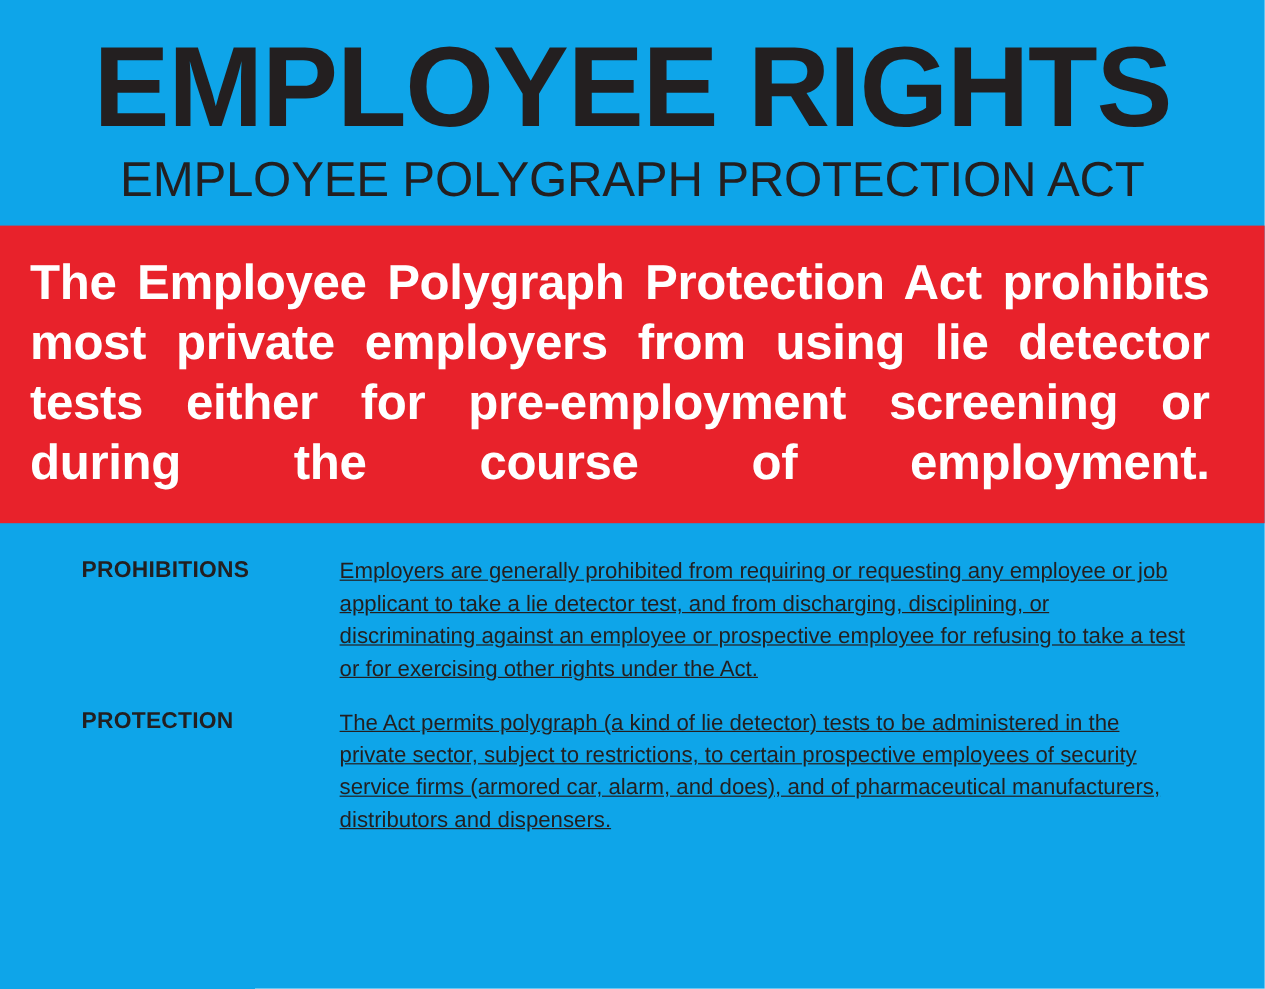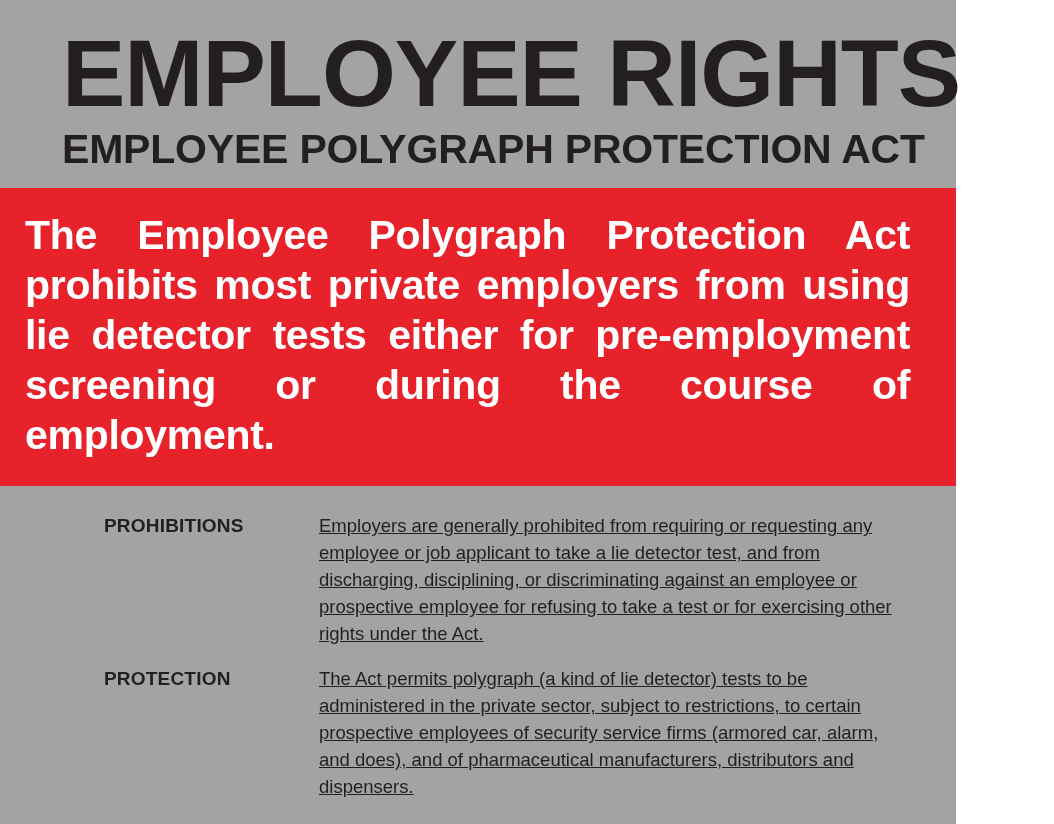--- a/index.html
+++ b/index.html
@@ -8,24 +8,24 @@
     background: #ffffff;
   }
   body {
     width: 1054px;
     height: 824px;
     font-family: "Liberation Sans", sans-serif;
     color: #231f20;
     overflow: hidden;
   }
   .poster {
-    width: 956px;
+    width: 1054px;
     height: 824px;
     position: relative;
-    background: #a3a3a3;
+    background: #0ea5e9;
     box-sizing: border-box;
   }
 
   
   .header {
     padding: 28px 62px 0 62px;
     text-align: center;
   }
   .main-title {
     font-family: "Liberation Sans Narrow", "Liberation Sans", sans-serif;
@@ -33,21 +33,21 @@
     font-size: 95px;
     line-height: 0.96;
     letter-spacing: -1px;
     color: #231f20;
     margin: 0;
     transform: scaleX(1.0);
     white-space: nowrap;
   }
   .sub-title {
     font-family: "Liberation Sans Narrow", "Liberation Sans", sans-serif;
-    font-weight: bold;
+    font-weight: normal;
     font-size: 41px;
     line-height: 1.1;
     letter-spacing: -0.2px;
     color: #231f20;
     margin: 8px 0 0 0;
     white-space: nowrap;
   }
 
   
   .banner {
@@ -83,21 +83,20 @@
   .section-label {
     width: 215px;
     flex: 0 0 215px;
     font-family: "Liberation Sans", sans-serif;
     font-weight: bold;
     font-size: 19px;
     letter-spacing: 0.2px;
     color: #231f20;
     padding-top: 2px;
     line-height: 1.25;
-    margin-left: 36px;
   }
   .section-body {
     flex: 1 1 auto;
   }
   .section-body p {
     margin: 0 0 14px 0;
     font-family: "Liberation Sans", sans-serif;
     font-size: 18.5px;
     line-height: 1.46;
     color: #231f20;

